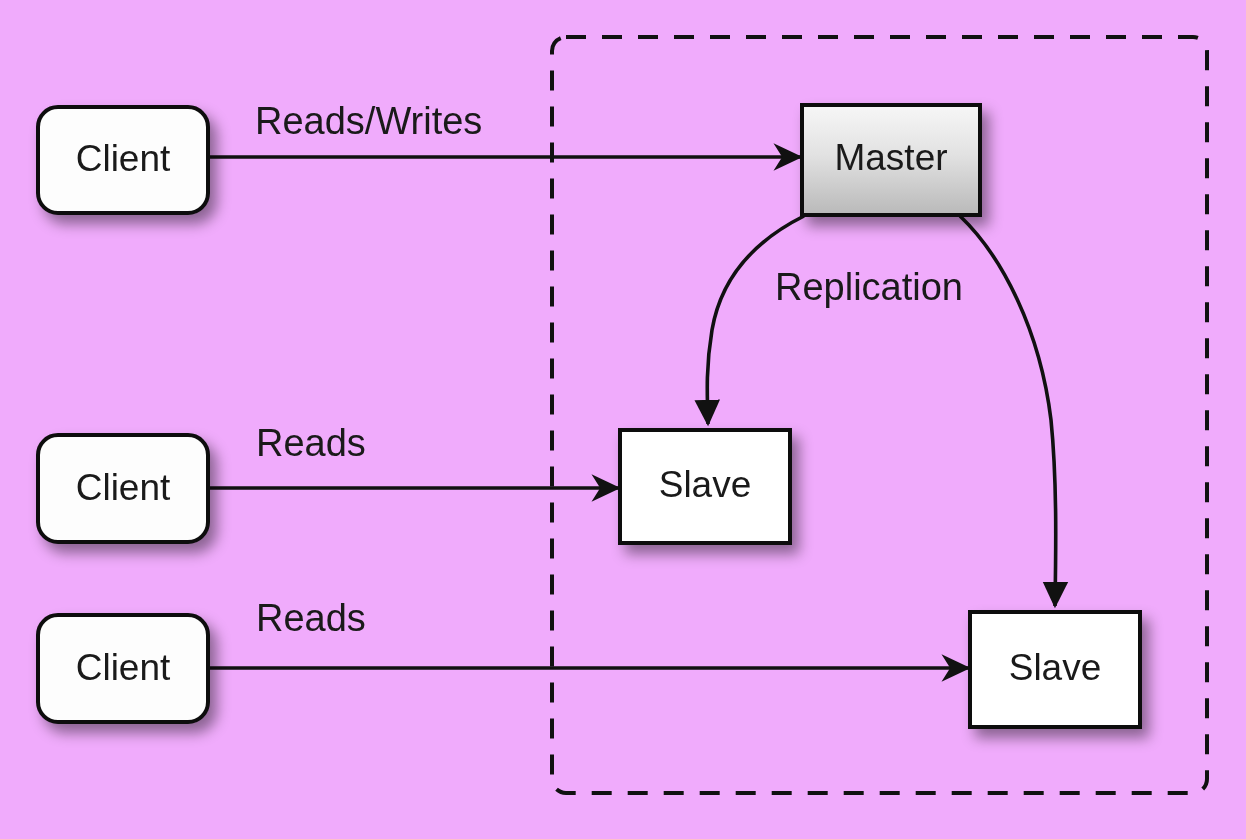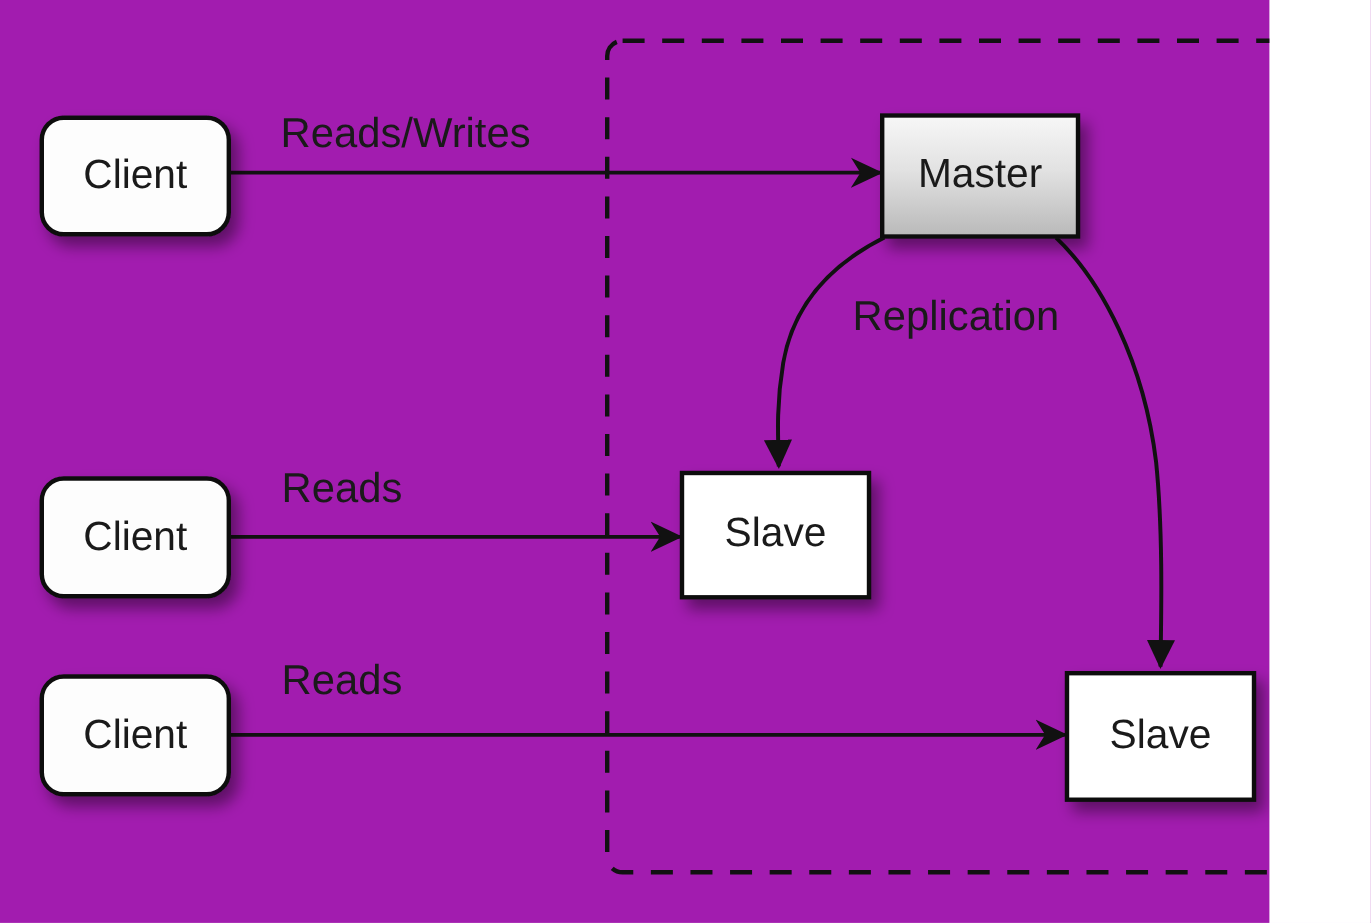--- a/index.html
+++ b/index.html
@@ -2,23 +2,23 @@
 <html><head>
 <meta charset="utf-8">
 <style>
   html, body {
     margin: 0;
     padding: 0;
     background: #ffffff;
   }
   #canvas {
     position: relative;
-    width: 1154px;
+    width: 1246px;
     height: 839px;
-    background: #a21caf;
+    background: #f0abfc;
     overflow: hidden;
     font-family: "Liberation Sans", sans-serif;
   }
   #diagram-svg {
     position: absolute;
     left: 0;
     top: 0;
     width: 1246px;
     height: 839px;
   }

